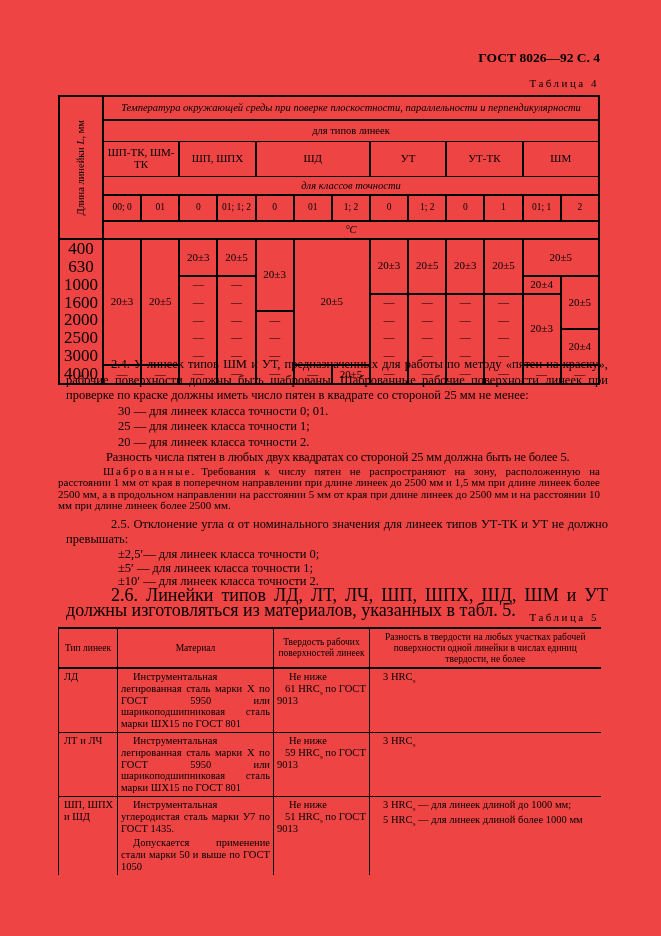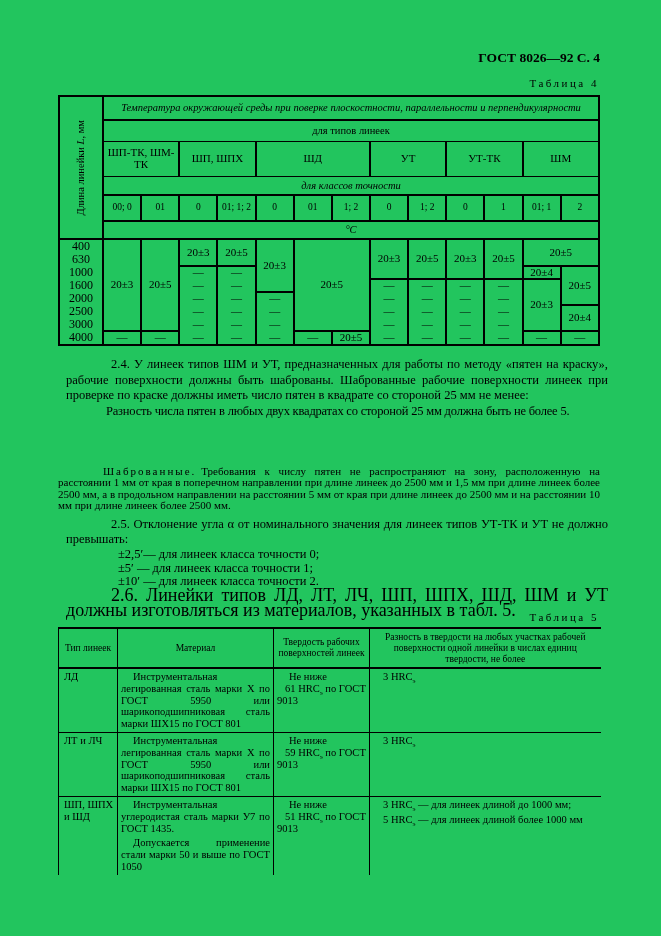--- a/index.html
+++ b/index.html
@@ -1,16 +1,16 @@
 <!DOCTYPE html>
 <html><head>
 <meta charset="utf-8">
 <style>
   html,body{margin:0;padding:0;background:#e8e8e8;}
-  .page{position:relative;width:661px;height:936px;background:#22c55e;margin:0 auto;
+  .page{position:relative;width:661px;height:936px;background:#ef4444;margin:0 auto;
         font-family:"Liberation Serif", serif;color:#000;overflow:hidden;}
   .content{position:absolute;left:58px;top:0;width:542px;}
 
   .running-head{position:absolute;top:50px;left:0;width:542px;text-align:right;
     font-weight:bold;font-size:13.5px;}
   .cap{position:absolute;right:1px;font-size:11px;letter-spacing:2.5px;}
   .cap4{top:77px;}
   .cap5{top:611px;}
 
   table{border-collapse:collapse;table-layout:fixed;}
@@ -26,21 +26,21 @@
   .t4 .hr4{height:19px;}
   .t4 .hr5{height:26px;}
   .t4 .hr6{height:18px;}
   .t4 tr.dr{height:13px;}
   .t4 td.bb2{border-bottom-width:2px;font-style:italic;}
   .t4 td.bb1{border-bottom-width:1px;}
   .t4 td.tb{border-left-width:2px;border-bottom-width:1px;}
   .t4 td.cb{border-left-width:2px;border-bottom-width:2px;font-size:9.5px;white-space:nowrap;}
   .t4 td.dc{border-left-width:2px;border-right-width:2px;}
   .t4 td.bt{border-top-width:2px;}
-  .t4 td.lc{border-right-width:2px;font-size:12px;}
+  .t4 td.lc{border-right-width:2px;font-size:17px;}
   .t4 td.lenlab{border-right-width:2px;border-bottom-width:2px;}
   .vlab{writing-mode:vertical-rl;transform:rotate(180deg);margin:0 auto;
         font-size:10.5px;white-space:nowrap;}
 
   
   .sec{position:absolute;left:8px;width:542px;}
   .sec24{top:357px;font-size:12.5px;line-height:15.5px;}
   .para{margin:0;text-indent:45px;text-align:justify;}
   .para-last{margin:0;text-indent:40px;text-align:left;white-space:nowrap;letter-spacing:-0.2px;}
   .ulist{padding-left:52px;}
@@ -219,20 +219,25 @@
       <td class="dc">—</td>
       <td class="dc">—</td>
       <td class="dc bt">—</td>
       <td class="dc bt">—</td>
     </tr>
     </tbody>
   </table>
 
   <div class="sec sec24">
     <p class="para">2.4. У линеек типов ШМ и УТ, предназначенных для работы по методу «пятен на краску», рабочие поверхности должны быть шаброваны. Шаброванные рабочие поверхности линеек при проверке по краске должны иметь число пятен в квадрате со стороной 25 мм не менее:</p>
+    <div class="ulist">
+      <div>30 — для линеек класса точности 0; 01.</div>
+      <div>25 — для линеек класса точности 1;</div>
+      <div>20 — для линеек класса точности 2.</div>
+    </div>
     <p class="para-last">Разность числа пятен в любых двух квадратах со стороной 25 мм должна быть не более 5.</p>
   </div>
 
   <p class="note"><span class="note-label">Шаброванные.</span><span>Требования к числу пятен не распространяют на зону, расположенную на расстоянии 1 мм от края в поперечном направлении при длине линеек до 2500 мм и 1,5 мм при длине линеек более 2500 мм, а в продольном направлении на расстоянии 5 мм от края при длине линеек до 2500 мм и на расстоянии 10 мм при длине линеек более 2500 мм.</span></p>
 
   <div class="sec sec25">
     <p class="para">2.5. Отклонение угла α от номинального значения для линеек типов УТ-ТК и УТ не должно превышать:</p>
     <div class="ulist">
       <div>±2,5′— для линеек класса точности 0;</div>
       <div>±5′ — для линеек класса точности 1;</div>

